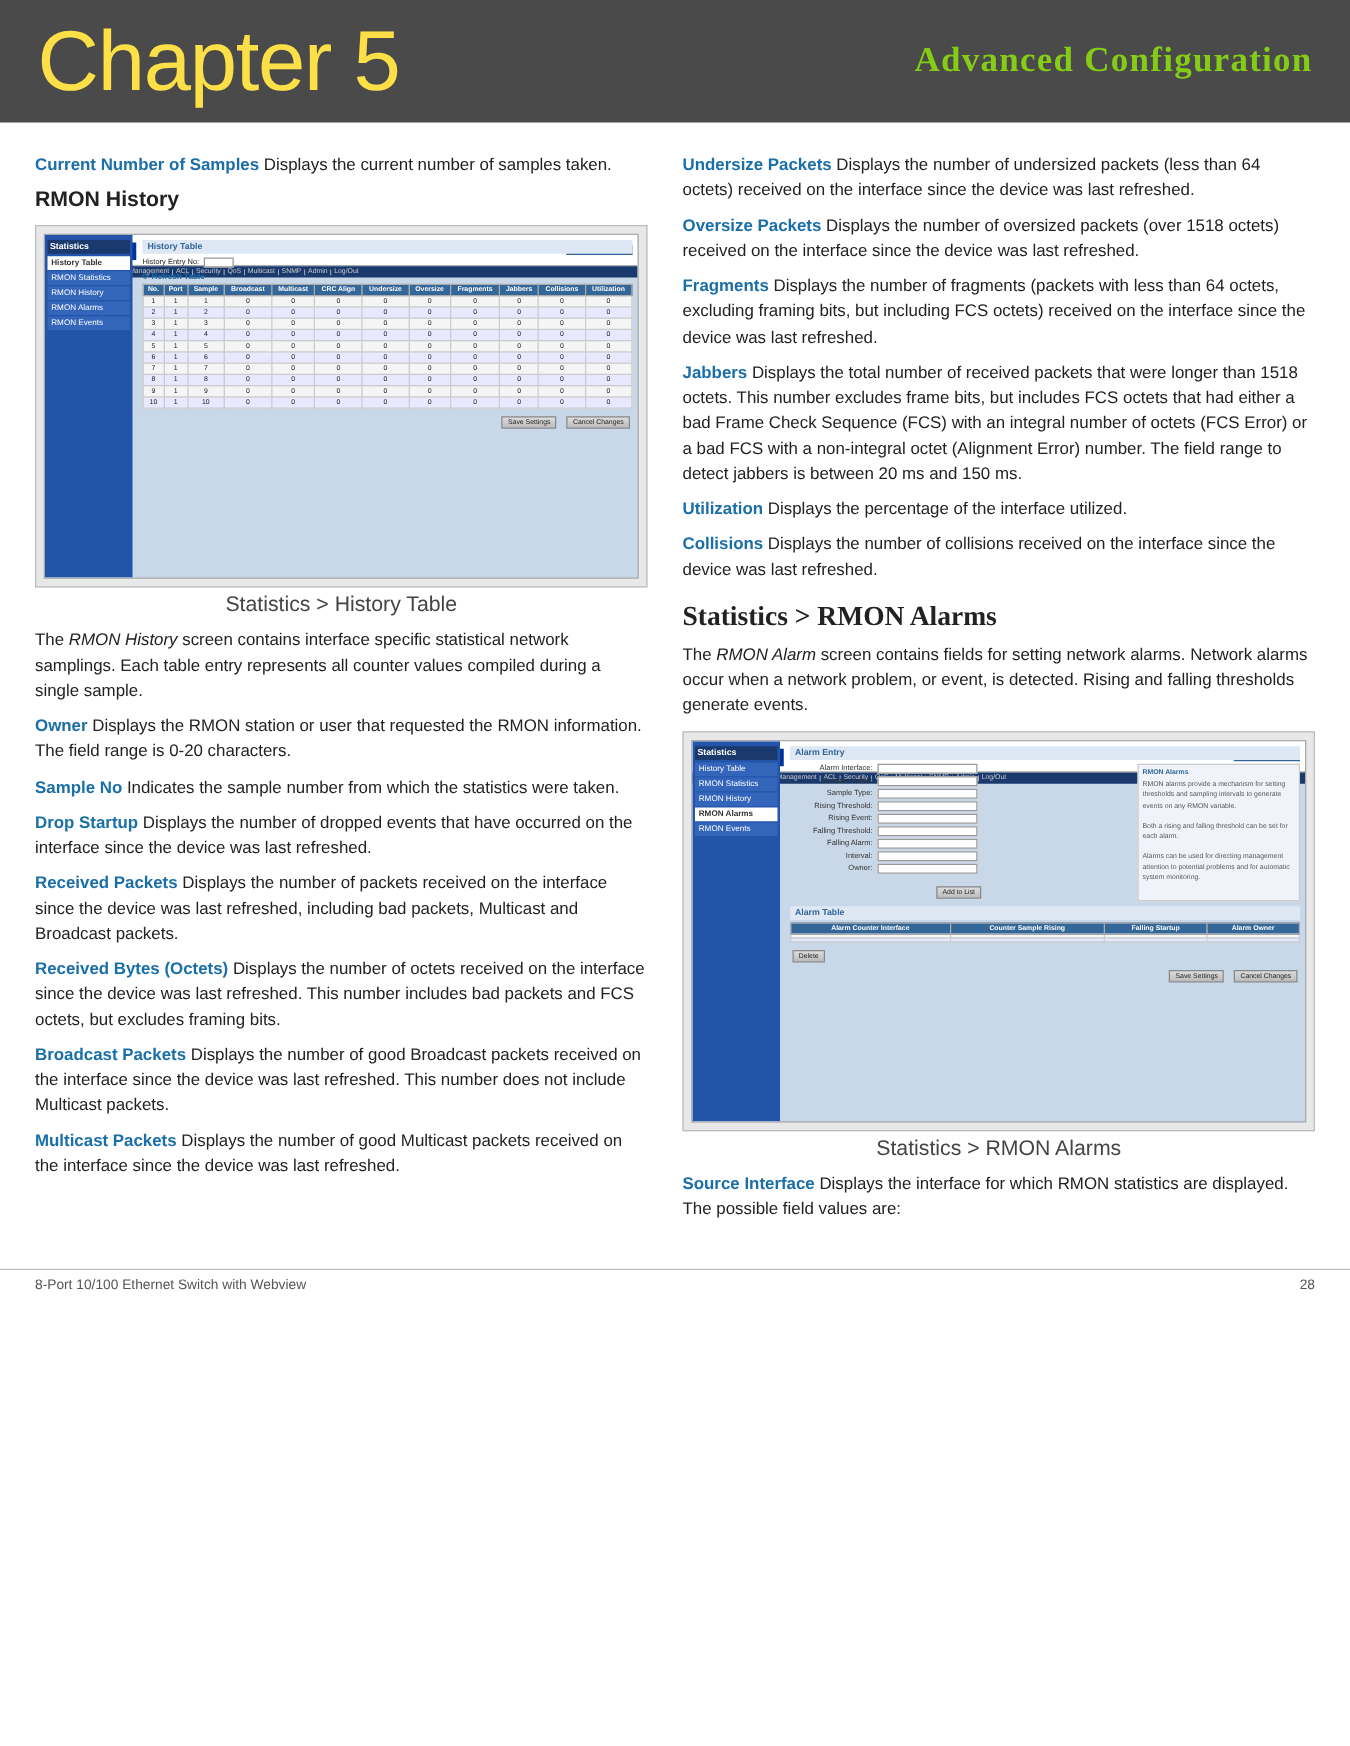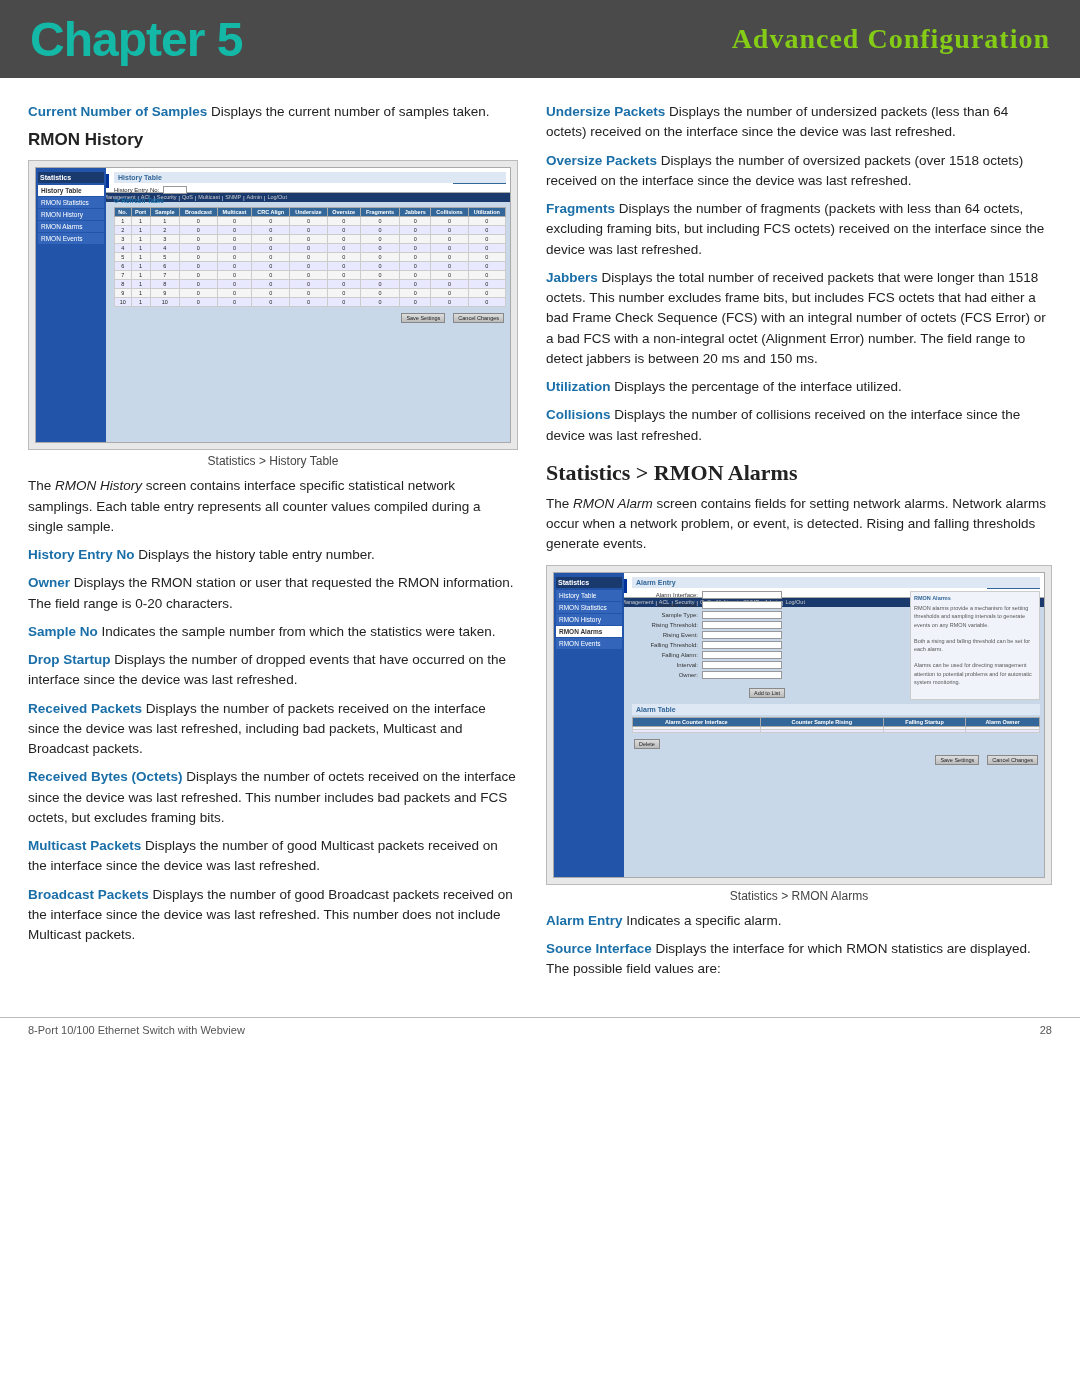--- a/index.html
+++ b/index.html
@@ -15,23 +15,23 @@
     
     .header {
       background: #4a4a4a;
       display: flex;
       align-items: center;
       justify-content: space-between;
       padding: 10px 30px 10px 30px;
       min-height: 78px;
     }
     .header-chapter {
-      color: #14b8a6;
-      font-size: 48px;
-      font-weight: bold;
+      color: #fde047;
+      font-size: 68px;
+      font-weight: normal;
       letter-spacing: -1px;
     }
     .header-title {
       color: #84cc16;
       font-size: 28px;
       font-weight: bold;
       font-family: Georgia, serif;
       letter-spacing: 1px;
     }
 
@@ -146,21 +146,21 @@
     .ss-table td {
       border: 1px solid #ccc;
       padding: 1px 2px;
       background: #f5f5f5;
       text-align: center;
     }
     .ss-table tr:nth-child(even) td { background: #e8e8ff; }
 
     .caption-text {
       text-align: center;
-      font-size: 12px;
+      font-size: 17px;
       color: #444;
       margin-bottom: 8px;
     }
 
     .italic { font-style: italic; }
 
     
     .section-heading-lg {
       font-size: 22px;
       font-weight: bold;
@@ -454,42 +454,39 @@
         </div>
       </div>
     </div>
     <div class="caption-text">Statistics &gt; History Table</div>
 
     <p>
       The <span class="italic">RMON History</span> screen contains interface specific statistical network samplings. Each table entry represents all counter values compiled during a single sample.
     </p>
 
     <p>
-      <span class="term">History Entry No</span>  Displays the history table entry number.
-    </p>
-    <p>
       <span class="term">Owner</span>  Displays the RMON station or user that requested the RMON information. The field range is 0-20 characters.
     </p>
     <p>
       <span class="term">Sample No</span>  Indicates the sample number from which the statistics were taken.
     </p>
     <p>
       <span class="term">Drop Startup</span>  Displays the number of dropped events that have occurred on the interface since the device was last refreshed.
     </p>
     <p>
       <span class="term">Received Packets</span>  Displays the number of packets received on the interface since the device was last refreshed, including bad packets, Multicast and Broadcast packets.
     </p>
     <p>
       <span class="term">Received Bytes (Octets)</span>  Displays the number of octets received on the interface since the device was last refreshed. This number includes bad packets and FCS octets, but excludes framing bits.
     </p>
     <p>
+      <span class="term">Broadcast Packets</span>  Displays the number of good Broadcast packets received on the interface since the device was last refreshed. This number does not include Multicast packets.
+    </p>
+    <p>
       <span class="term">Multicast Packets</span>  Displays the number of good Multicast packets received on the interface since the device was last refreshed.
-    </p>
-    <p>
-      <span class="term">Broadcast Packets</span>  Displays the number of good Broadcast packets received on the interface since the device was last refreshed. This number does not include Multicast packets.
     </p>
   </div>
 
   <div class="col-right">
 
     <p>
       <span class="term">Undersize Packets</span>  Displays the number of undersized packets (less than 64 octets) received on the interface since the device was last refreshed.
     </p>
     <p>
       <span class="term">Oversize Packets</span>  Displays the number of oversized packets (over 1518 octets) received on the interface since the device was last refreshed.
@@ -637,23 +634,20 @@
               <span class="ss-btn">Save Settings</span>
               <span class="ss-btn">Cancel Changes</span>
             </div>
           </div>
         </div>
       </div>
     </div>
     <div class="caption-text">Statistics &gt; RMON Alarms</div>
 
     <p>
-      <span class="term">Alarm Entry</span>  Indicates a specific alarm.
-    </p>
-    <p>
       <span class="term">Source Interface</span>  Displays the interface for which RMON statistics are displayed. The possible field values are:
     </p>
 
   </div>
 </div>
 
 <div class="footer">
   <span>8-Port 10/100 Ethernet Switch with Webview</span>
   <span>28</span>
 </div>

